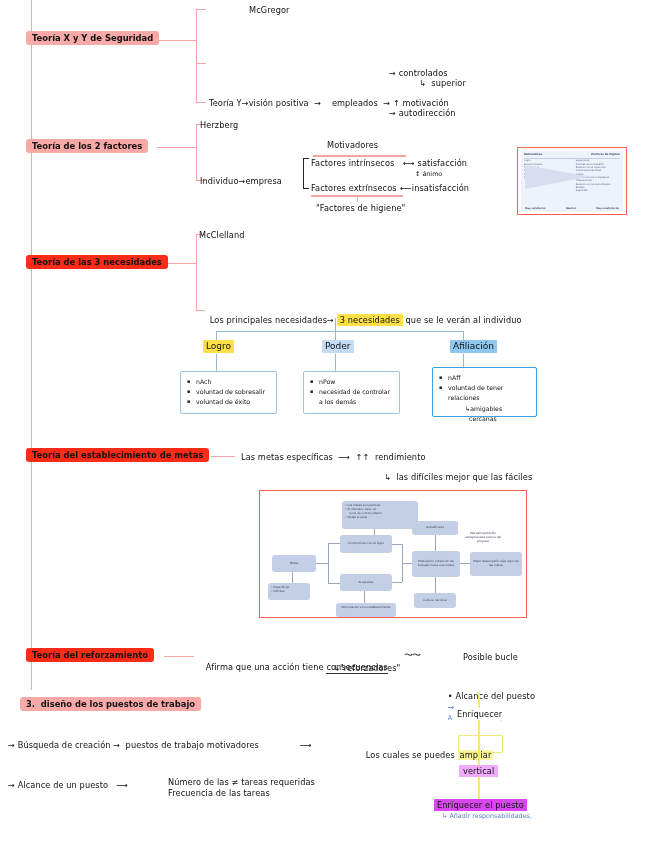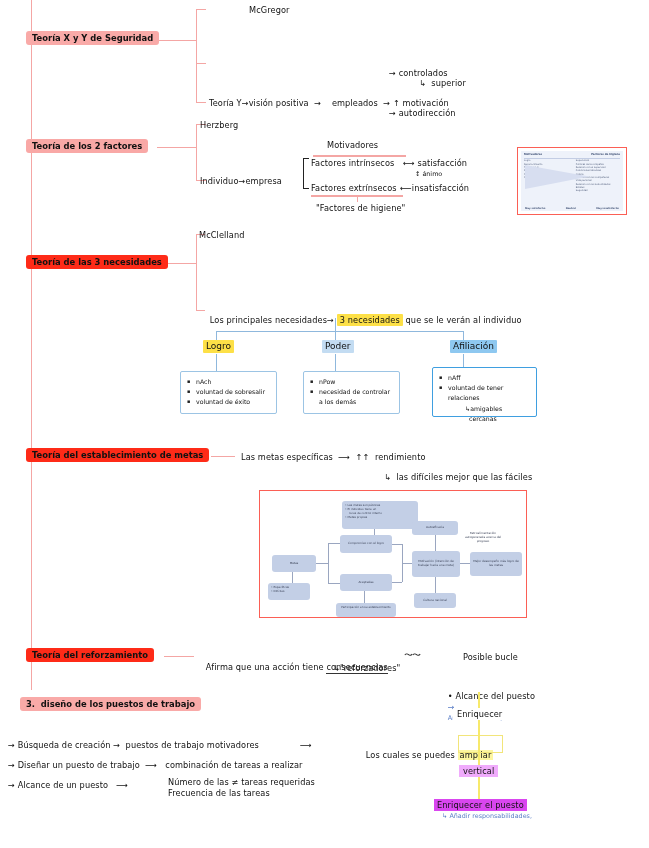--- a/index.html
+++ b/index.html
@@ -305,21 +305,20 @@
 
   <div class="chip chip-pink" style="left:20px;top:697px;">3.  diseño de los puestos de trabajo</div>
 
   <div class="n t" style="left:8px;top:740px;">→ Búsqueda de creación →  puestos de trabajo motivadores</div>
   <div class="n t" style="left:300px;top:740px;letter-spacing:-1px;">⟶</div>
   <div class="n t" style="left:355px;top:740px;">
     <span>Los cuales se puedes </span><span class="hl-yellow">ampliar</span>
   </div>
   <div class="box-yellow" style="left:458px;top:735px;width:43px;height:16px;"></div>
 
-  <div class="n t" style="left:8px;top:760px;">→ Diseñar un puesto de trabajo  ⟶   combinación de tareas a realizar</div>
 
   <div class="n t" style="left:8px;top:780px;">→ Alcance de un puesto   ⟶</div>
   <div class="n t" style="left:168px;top:777px;">Número de las ≠ tareas requeridas</div>
   <div class="n t" style="left:168px;top:788px;">Frecuencia de las tareas</div>
 
   <div class="n t" style="left:437px;top:681px;">
     <span>• Alcance del puesto</span>
     <span class="blue-txt">→</span>
     <span class="blue-txt t6">Añadir variedad,</span>
   </div>

